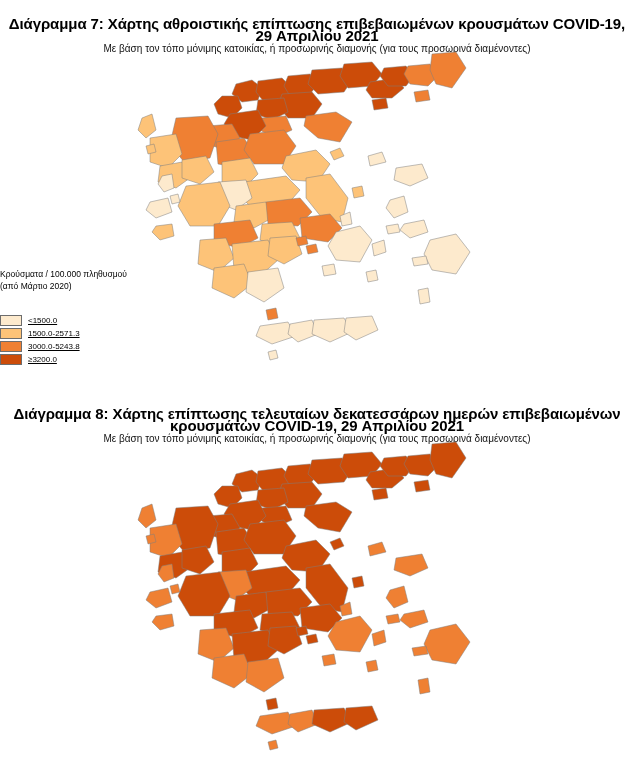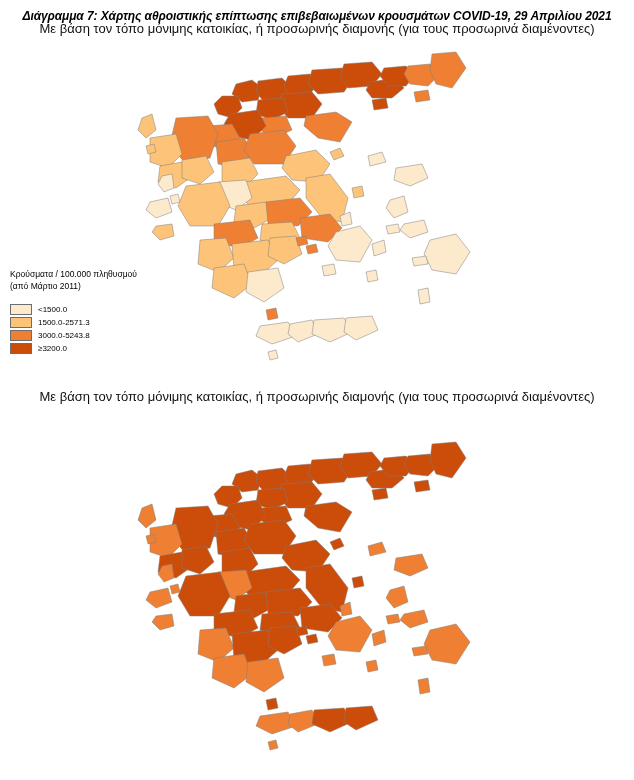--- a/index.html
+++ b/index.html
@@ -18,30 +18,29 @@
   .map-panel {
     position: relative;
     width: 634px;
     box-sizing: border-box;
   }
   #panel-1 { height: 390px; }
   #panel-2 { height: 390px; }
 
   .panel-title {
     text-align: center;
-    font-size: 12px;
+    font-size: 15px;
     font-weight: bold;
     line-height: 12px;
-    padding-top: 10px;
+    padding-top: 18px;
     letter-spacing: -0.1px;
-    font-style: italic;
   }
   .panel-subtitle {
     text-align: center;
-    font-size: 13px;
+    font-size: 10px;
     line-height: 10px;
     padding-top: 2px;
     color: #111;
   }
   .map-wrap {
     position: absolute;
     left: 0;
     top: 26px;
     width: 634px;
     height: 352px;
@@ -49,28 +48,29 @@
   .map-wrap svg {
     display: block;
     width: 634px;
     height: 352px;
   }
   .legend {
     position: absolute;
     font-size: 8.5px;
     line-height: 12px;
   }
-  #legend-1 { left: 10px; top: 268px; }
+  #legend-1 { left: 0; top: 268px; }
   .legend-title {
     font-size: 8.5px;
     line-height: 12px;
     white-space: nowrap;
   }
   .legend-items {
-    margin-top: 11px;
+    margin-top: 22px;
+    text-decoration: underline;
   }
   .legend-row {
     display: flex;
     align-items: center;
     height: 13px;
   }
   .swatch {
     width: 22px;
     height: 11px;
     border: 0.6px solid #6d6d6d;
@@ -312,21 +312,21 @@
           </polygon>
           <polygon points="268,326 276,324 278,332 270,334" fill="#fdeacd" class="region">
             <title>Γαύδος</title>
           </polygon>
         </g>
     </svg>
   </div>
 
   <div class="legend" id="legend-1">
     <div class="legend-title">Κρούσματα / 100.000 πληθυσμού</div>
-    <div class="legend-title">(από Μάρτιο 2011)</div>
+    <div class="legend-title">(από Μάρτιο 2020)</div>
     <div class="legend-items" id="legend-items-1">
         <div class="legend-row">
           <div class="swatch" style="background: rgb(253, 234, 205);"></div>
           <div class="legend-label">&lt;1500.0</div>
         </div>
         <div class="legend-row">
           <div class="swatch" style="background: rgb(253, 195, 120);"></div>
           <div class="legend-label">1500.0-2571.3</div>
         </div>
         <div class="legend-row">
@@ -337,20 +337,21 @@
           <div class="swatch" style="background: rgb(204, 76, 9);"></div>
           <div class="legend-label">≥3200.0</div>
         </div>
       </div>
   </div>
 </div>
 
 <div class="divider"></div>
 
 <div class="map-panel" id="panel-2">
+  <div class="panel-title">Διάγραμμα 8: Χάρτης επίπτωσης τελευταίων δεκατεσσάρων ημερών επιβεβαιωμένων κρουσμάτων COVID-19, 29 Απριλίου 2021</div>
   <div class="panel-subtitle">Με βάση τον τόπο μόνιμης κατοικίας, ή προσωρινής διαμονής (για τους προσωρινά διαμένοντες)</div>
 
   <div class="map-wrap">
     <svg viewBox="0 0 634 352" preserveAspectRatio="xMidYMid meet">
       <g id="map2-regions">
           <polygon points="236,58 252,54 262,62 258,74 242,76 232,68" fill="#cc4c09" class="region">
             <title>Φλώρινα</title>
           </polygon>
           <polygon points="222,70 238,70 242,82 232,92 218,88 214,78" fill="#cc4c09" class="region">
             <title>Καστοριά</title>

